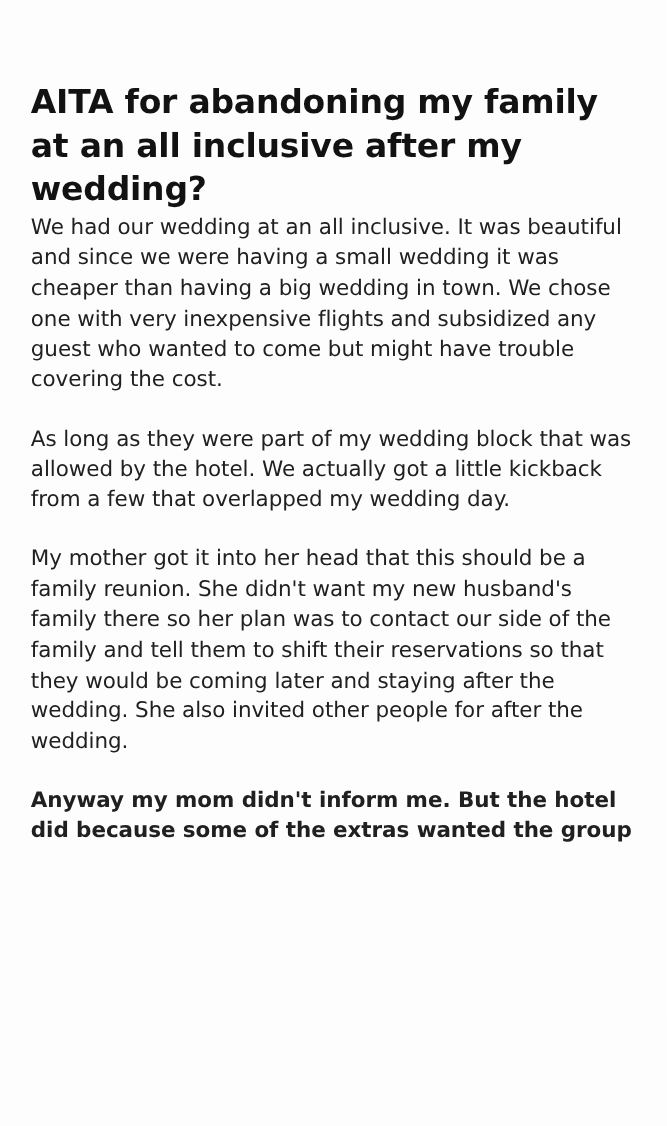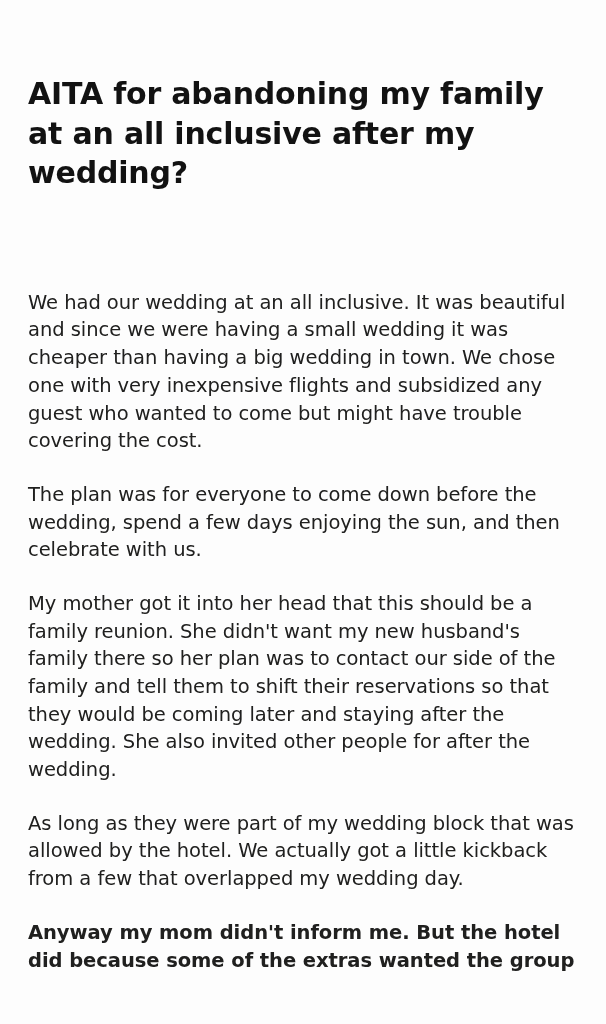--- a/index.html
+++ b/index.html
@@ -30,21 +30,20 @@
     font-size: 30px;
     line-height: 1.32;
     font-weight: bold;
     letter-spacing: -0.2px;
     color: #121212;
     margin: 0;
     padding: 0;
     max-width: 548px;
   }
   .body-block {
-    margin-top: 96px;
   }
   .para {
     font-size: 19.5px;
     line-height: 1.42;
     color: #20201f;
     margin: 0 0 26px 0;
     max-width: 552px;
     letter-spacing: -0.05px;
   }
   .para:last-child {
@@ -61,19 +60,18 @@
 <body>
 
 <div class="page">
 
   <div class="top-spacer"></div>
 
   <h1 class="post-title">AITA for abandoning my family at an all inclusive after my wedding?</h1>
 
   <div class="body-block">
     <p class="para">We had our wedding at an all inclusive. It was beautiful and since we were having a small wedding it was cheaper than having a big wedding in town. We chose one with very inexpensive flights and subsidized any guest who wanted to come but might have trouble covering the cost.</p>
-    <p class="para">The plan was for everyone to come down before the wedding, spend a few days enjoying the sun, and then celebrate with us.</p>
+    <p class="para">As long as they were part of my wedding block that was allowed by the hotel. We actually got a little kickback from a few that overlapped my wedding day.</p>
     <p class="para">My mother got it into her head that this should be a family reunion. She didn't want my new husband's family there so her plan was to contact our side of the family and tell them to shift their reservations so that they would be coming later and staying after the wedding. She also invited other people for after the wedding.</p>
-    <p class="para">As long as they were part of my wedding block that was allowed by the hotel. We actually got a little kickback from a few that overlapped my wedding day.</p>
     <p class="para clipped">Anyway my mom didn't inform me. But the hotel did because some of the extras wanted the group price</p>
   </div>
 
 </div>
 
 </body></html>

